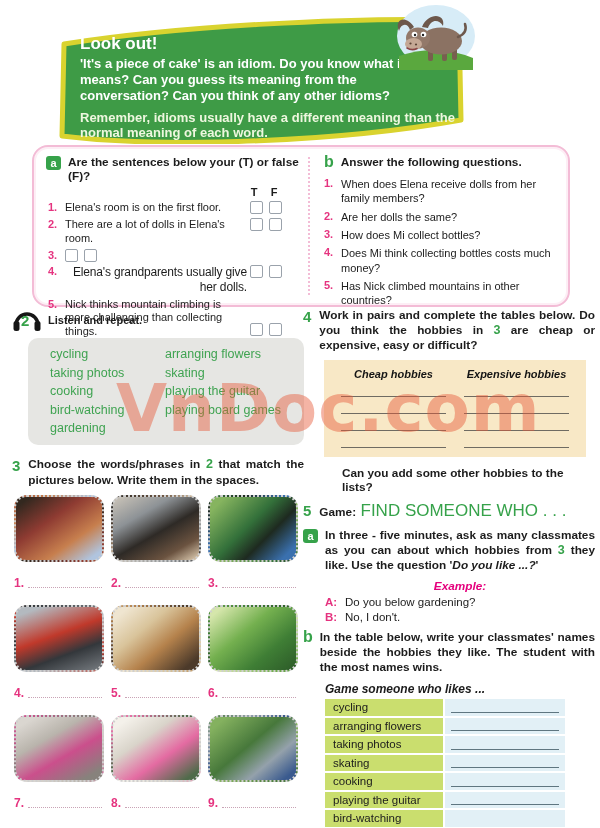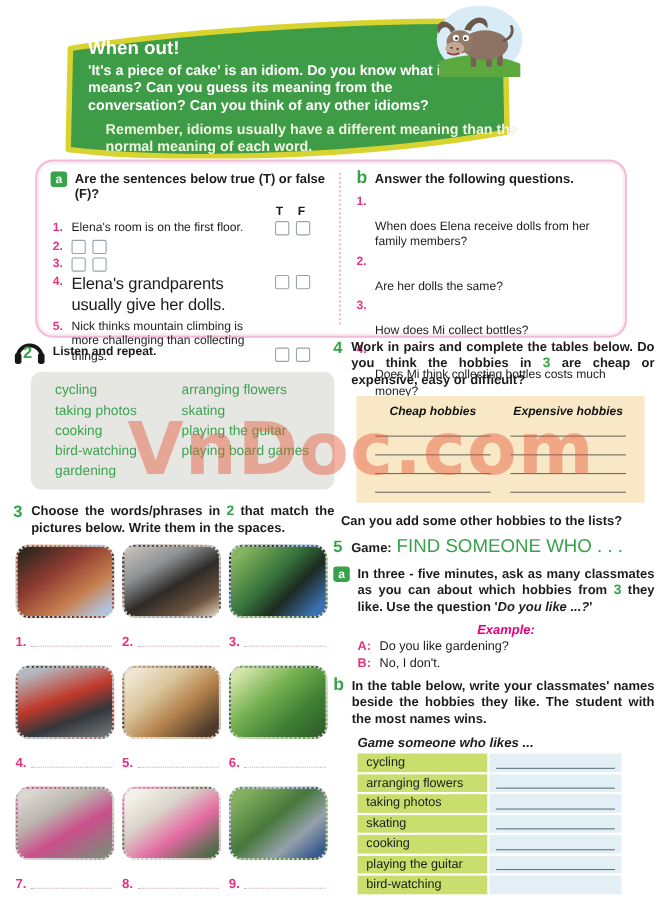--- a/index.html
+++ b/index.html
@@ -6,21 +6,21 @@
   body{
     width:600px;height:828px;position:relative;overflow:hidden;
     background:#ffffff;font-family:"Liberation Sans",sans-serif;color:#1c1c1c;
   }
   
   .banner{position:absolute;left:50px;top:10px;width:422px;height:134px;}
   .banner svg{position:absolute;left:0;top:0;}
   .banner-text{position:absolute;left:30px;top:24px;width:380px;color:#fff;}
   .banner-title{font-size:17px;font-weight:bold;margin-bottom:2px;}
   .banner-p1{font-size:13px;font-weight:bold;line-height:1.22;width:330px;}
-  .banner-p2{font-size:13px;font-weight:bold;line-height:1.22;width:378px;margin-top:6px;color:#eef7df;margin-left:16px;}
+  .banner-p2{font-size:13px;font-weight:bold;line-height:1.22;width:378px;margin-top:6px;color:#eef7df;}
   .mascot{position:absolute;left:392px;top:4px;width:86px;height:66px;z-index:5;}
   
   .ab-box{
     position:absolute;left:32px;top:145px;width:534px;height:158px;
     border:2px solid #f3bcd6;border-radius:16px;display:flex;
     box-shadow:0 0 0 2px #fdeef5 inset;
   }
   .col-a{width:274px;padding:8px 2px 0 12px;box-sizing:border-box;}
   .ab-divider{width:0;border-left:2px dotted #f3bcd6;margin:10px 0;}
   .col-b{flex:1;padding:8px 10px 0 14px;box-sizing:border-box;}
@@ -29,26 +29,26 @@
     flex:0 0 auto;background:#36a24a;color:#fff;font-weight:bold;font-size:11px;
     width:15px;height:14px;line-height:14px;text-align:center;border-radius:3px;margin-top:1px;
   }
   .ex-letter{flex:0 0 auto;color:#36a24a;font-weight:bold;font-size:16px;line-height:14px;}
   .ex-title{font-weight:bold;font-size:11.8px;line-height:1.2;}
   .tf-header{display:flex;justify-content:flex-end;gap:8px;margin:3px 26px 1px 0;font-weight:bold;font-size:11px;}
   .tf-header span{width:12px;text-align:center;}
   .st-row{display:flex;align-items:flex-start;margin:3px 0 0 2px;}
   .st-num{color:#e5337f;font-weight:bold;font-size:11px;width:17px;flex:0 0 auto;}
   .st-text{font-size:11px;line-height:1.25;flex:1;padding-right:3px;}
-  .st-text.tight{font-size:15px;letter-spacing:-0.15px;}
+  .st-text.tight{font-size:12px;letter-spacing:-0.15px;text-align:right;}
   .boxes{display:flex;gap:6px;flex:0 0 auto;margin:0 24px 0 0;}
   .cb{width:11px;height:11px;border:1.5px solid #9aa2ab;border-radius:2px;background:#fff;}
   .st-row.wrap2 .boxes{align-self:flex-end;margin-bottom:3px;}
   .q-row{display:flex;align-items:flex-start;margin:4px 0 0 0;}
-  .q-text{font-size:11px;line-height:1.3;flex:1;margin-top:22px;}
+  .q-text{font-size:11px;line-height:1.3;flex:1;}
   
   .left-col{position:absolute;left:12px;top:306px;width:292px;}
   .right-col{position:absolute;left:303px;top:308px;width:292px;}
   
   .ex2-head{display:flex;align-items:center;gap:6px;}
   .hp-wrap{position:relative;width:30px;height:28px;flex:0 0 auto;}
   .hp-wrap svg{position:absolute;left:0;top:0;}
   .hp-num{position:absolute;left:9px;top:6px;color:#36a24a;font-weight:bold;font-size:15px;}
   .ex2-title{font-weight:bold;font-size:11px;}
   .vocab-box{background:#e6e6e3;border-radius:10px;margin:4px 0 0 16px;width:254px;padding:9px 0 10px 22px;}
@@ -76,21 +76,21 @@
   .p6{background:linear-gradient(140deg,#d5e6ab 8%,#74b04f 40%,#3f7e35 70%,#2c5a28);}
   .p7{background:linear-gradient(150deg,#dad6d0 10%,#b9b4ac 35%,#cb4f8c 60%,#87827c 90%);}
   .p8{background:linear-gradient(145deg,#f4f1ea 10%,#d9d4ca 35%,#e46ba2 62%,#4f6b4a 92%);}
   .p9{background:linear-gradient(140deg,#84b15f 10%,#47783b 45%,#94a1ab 70%,#3a5a8e 92%);}
   
   .ex4-head{display:flex;gap:8px;}
   .hobby-table{background:#f8e8c6;margin:7px 0 0 21px;width:262px;box-sizing:border-box;padding:5px 8px 9px 8px;}
   .ht-row{display:flex;}
   .ht-head{flex:1;text-align:center;font-weight:bold;font-style:italic;font-size:11px;color:#141414;padding-top:3px;}
   .ht-line{flex:1;border-bottom:1.5px solid #6f6b62;margin:16px 9px 0 9px;}
-  .ex4-footer{font-weight:bold;font-size:11.8px;margin:9px 0 0 7px;}
+  .ex4-footer{font-weight:bold;font-size:11.8px;margin:9px 0 0 39px;}
   
   .ex5-head{display:flex;gap:8px;margin-top:7px;align-items:baseline;}
   .game-label{font-weight:bold;font-size:11.8px;}
   .game-title{color:#36a24a;font-weight:normal;font-size:17px;text-align:center;}
   .ex5a{display:flex;gap:7px;margin-top:7px;}
   .example-label{color:#e5007d;font-weight:bold;font-style:italic;font-size:11.8px;margin:6px 0 1px 22px;text-align:center;}
   .dlg-row{display:flex;margin:3px 0 0 22px;}
   .dlg-sp{color:#e5337f;font-weight:bold;font-size:11.5px;width:20px;flex:0 0 auto;}
   .dlg-tx{font-size:11.5px;}
   .ex5b{display:flex;gap:7px;margin-top:7px;}
@@ -109,21 +109,21 @@
   }
 </style>
 </head>
 <body>
 
 <div class="banner">
   <svg width="422" height="134" viewBox="0 0 422 134">
     <path d="M14 34 C130 16 300 7 409 10 L411 110 C295 131 120 139 12 126 Z" fill="#3e9b46" stroke="#d9d32f" stroke-width="5" stroke-linejoin="round"></path>
   </svg>
   <div class="banner-text">
-    <div class="banner-title">When out!</div>
+    <div class="banner-title">Look out!</div>
     <div class="banner-p1">'It's a piece of cake' is an idiom. Do you know what it means? Can you guess its meaning from the conversation? Can you think of any other idioms?</div>
     <div class="banner-p2">Remember, idioms usually have a different meaning than the normal meaning of each word.</div>
   </div>
 </div>
 <div class="mascot">
   <svg width="86" height="66" viewBox="0 0 86 66">
     <ellipse cx="44" cy="32" rx="39" ry="31" fill="#d7ecf7"></ellipse>
     <path d="M7 52 Q44 39 81 54 L81 66 L7 66 Z" fill="#5aa83e"></path>
     <rect x="36" y="44" width="5" height="13" rx="2" fill="#77604f"></rect>
     <rect x="50" y="45" width="5" height="12" rx="2" fill="#77604f"></rect>
@@ -141,36 +141,37 @@
       <circle cx="23" cy="31" r="1.2" fill="#222"></circle>
     <circle cx="31.5" cy="30.5" r="2.8" fill="#fff"></circle>
       <circle cx="31" cy="31" r="1.2" fill="#222"></circle>
   </svg>
 </div>
 
 <div class="ab-box">
   <div class="col-a">
     <div class="ex-head">
       <span class="ex-label">a</span>
-      <span class="ex-title">Are the sentences below true (T) or false (F)?</span>
+      <span class="ex-title">Are the sentences below your (T) or false (F)?</span>
     </div>
     <div class="tf-header">
       <span>T</span>
       <span>F</span>
     </div>
     <div class="st-row">
       <span class="st-num">1.</span>
       <span class="st-text">Elena's room is on the first floor.</span>
       <span class="boxes">
           <span class="cb"></span>
           <span class="cb"></span>
         </span>
     </div>
     <div class="st-row">
       <span class="st-num">2.</span>
+      <span class="st-text">There are a lot of dolls in Elena's room.</span>
       <span class="boxes">
           <span class="cb"></span>
           <span class="cb"></span>
         </span>
     </div>
     <div class="st-row">
       <span class="st-num">3.</span>
       <span class="boxes">
           <span class="cb"></span>
           <span class="cb"></span>
@@ -363,21 +364,21 @@
   </div>
 
   <div class="ex5a">
     <span class="ex-label">a</span>
     <span class="ex-body-title"><span>In three - five minutes, ask as many classmates as you can about which hobbies from </span><span class="g-ref">3</span><span> they like. Use the question '</span><i>Do you like ...?</i><span>'</span></span>
   </div>
 
   <div class="example-label">Example:</div>
   <div class="dlg-row">
     <span class="dlg-sp">A:</span>
-    <span class="dlg-tx">Do you like gardening?</span>
+    <span class="dlg-tx">Do you below gardening?</span>
   </div>
   <div class="dlg-row">
     <span class="dlg-sp">B:</span>
     <span class="dlg-tx">No, I don't.</span>
   </div>
 
   <div class="ex5b">
     <span class="ex-letter">b</span>
     <span class="ex-body-title">In the table below, write your classmates' names beside the hobbies they like. The student with the most names wins.</span>
   </div>

